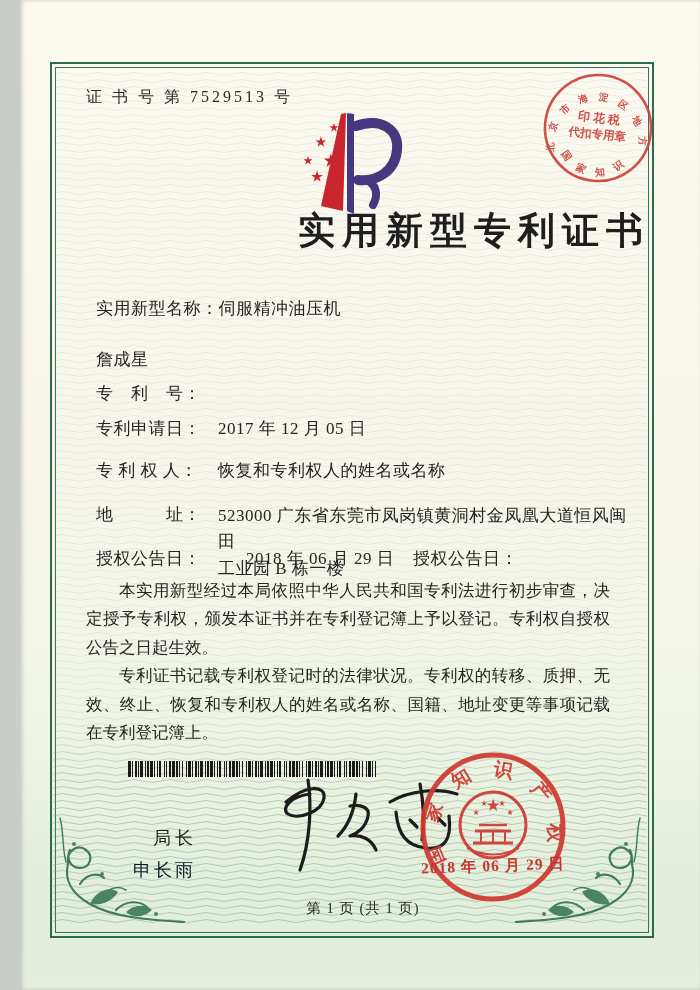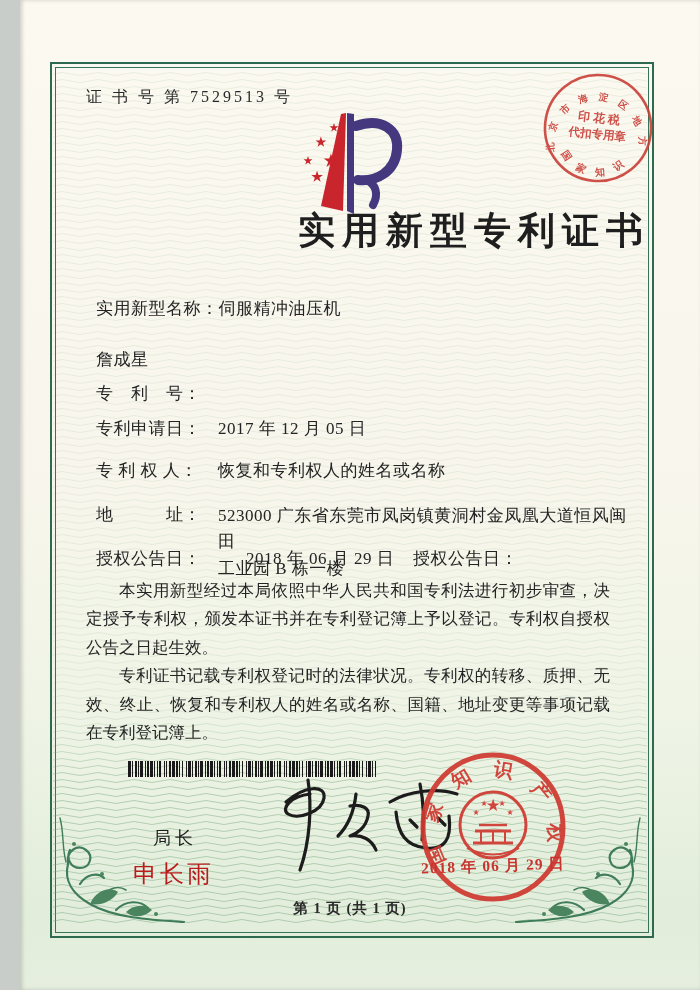--- a/index.html
+++ b/index.html
@@ -22,28 +22,28 @@
   .frow .lab{flex:0 0 122px;white-space:nowrap;}
   .frow .val{flex:1;}
   .r1{top:297px}.r2{top:348px}.r3{top:382px}.r4{top:417px}.r5{top:459px}.r6{top:503px}.r7{top:547px}
   .r6 .val{line-height:1.55;}
   .grant-no{position:absolute;left:317px;top:0;display:flex;white-space:nowrap;}
   .body-text{position:absolute;left:86px;top:577px;width:524px;color:#242424;}
   .body-text p{margin:0;text-indent:2em;font-size:16.5px;line-height:1.72;text-align:justify;}
   #barcode{position:absolute;left:128px;top:761px;}
   .director-label{position:absolute;left:133px;top:826px;font-size:18px;letter-spacing:4px;color:#1f1f1f;
     font-family:"Liberation Sans","DejaVu Sans",sans-serif;margin-left:20px;}
-  .director-name{position:absolute;left:133px;top:858px;font-size:24px;letter-spacing:3px;color:#b91c1c;
+  .director-name{position:absolute;left:133px;top:858px;font-size:18px;letter-spacing:3px;color:#0f172a;
     font-family:"Liberation Sans","DejaVu Sans",sans-serif;}
   .signature{position:absolute;left:252px;top:772px;}
   .office-seal{position:absolute;left:417px;top:751px;opacity:.93;}
   .seal-date{position:absolute;left:407px;top:856px;width:172px;text-align:center;font-size:15.5px;
     font-weight:bold;letter-spacing:1px;color:#c8342e;transform:rotate(-2deg);}
-  .footer{position:absolute;left:50px;top:899px;width:600px;text-align:center;font-size:14.5px;
-    letter-spacing:1px;color:#2a2a2a;font-weight:bold;}
+  .footer{position:absolute;left:63px;top:899px;width:600px;text-align:center;font-size:14.5px;
+    letter-spacing:1px;color:#2a2a2a;}
   svg text{font-family:"Liberation Serif","DejaVu Serif",serif;}
 </style>
 </head>
 <body>
 
 <div id="page">
   <div class="paper"></div>
   <div class="frame"></div>
 
   <svg id="guilloche" width="594" height="864">

